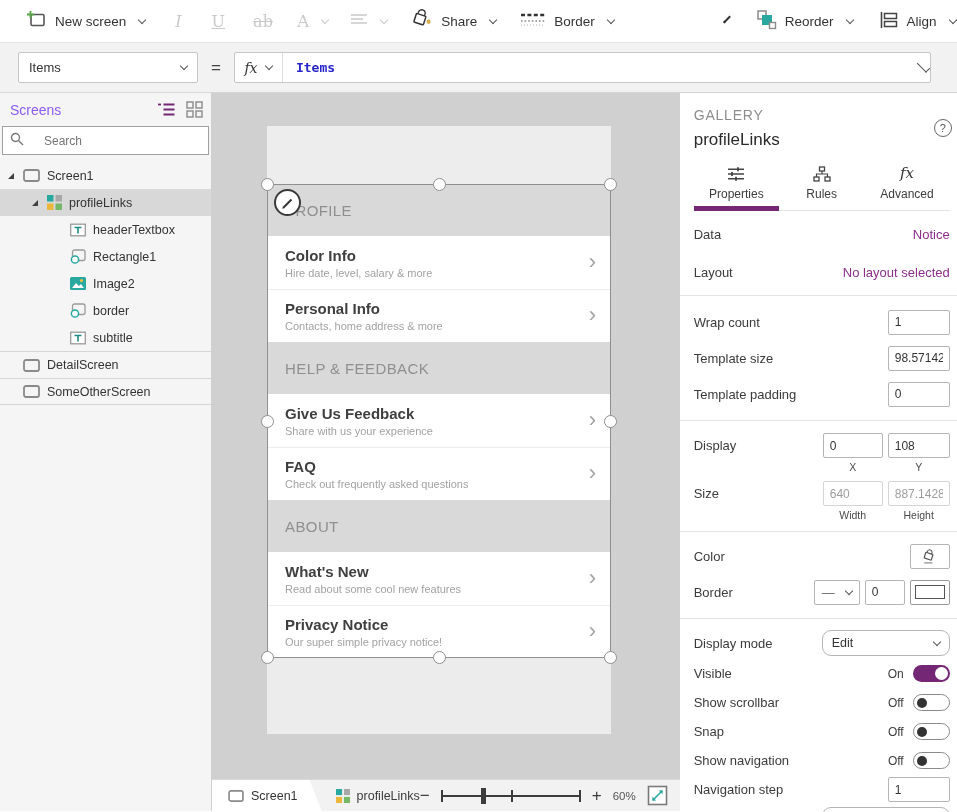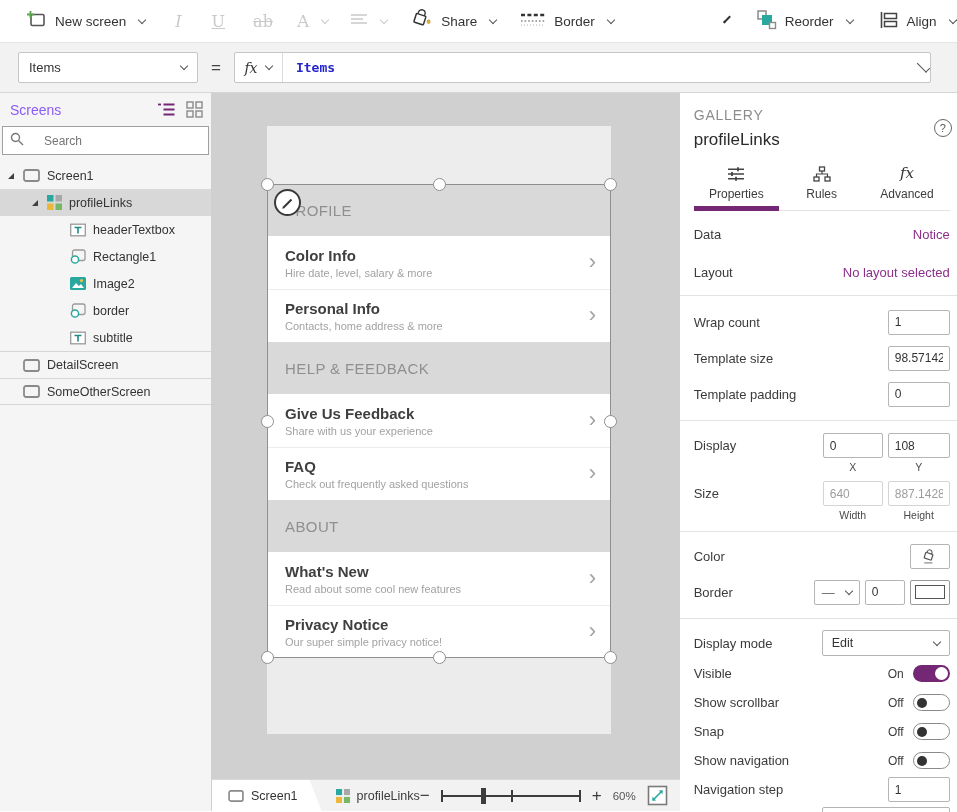--- a/index.html
+++ b/index.html
@@ -94,21 +94,21 @@
   .prow{display:flex;align-items:center;justify-content:space-between}
   .h38{height:38px}.h36{height:36px}.h29{height:29px}.h48{height:48px;align-items:flex-start;padding-top:4px}
   .plabel{font-size:13px;color:#3b3b3b}
   .plink{font-size:13px;color:#8b2f8b;cursor:pointer}
   .pinput{width:62px;height:25px;border:1px solid #b5b5b5;border-radius:2px;font-size:12px;padding:0 6px;
     color:#333;background:#fff;font-family:inherit;outline:none}
   .pinput.dis{border-color:#d4d4d4;color:#9d9d9d}
   .pairs{display:flex;gap:5px}
   .pos-col{display:flex;flex-direction:column;align-items:center;gap:3px}
   .sublab{font-size:10.5px;color:#4a4a4a}
-  .pselect{height:26px;width:128px;border:1px solid #b5b5b5;border-radius:2px;background:#fff;display:flex;
+  .pselect{height:26px;width:128px;border:1px solid #b5b5b5;border-radius:9px;background:#fff;display:flex;
     align-items:center;justify-content:space-between;padding:0 9px;font-size:12.5px;cursor:pointer}
   .lineselect{height:25px;width:46px;border:1px solid #b5b5b5;border-radius:2px;background:#fff;display:flex;
     align-items:center;justify-content:space-between;padding:0 7px;cursor:pointer}
   .tgl-wrap{display:flex;align-items:center;gap:9px}
   .tlabel{font-size:12px;color:#3c3c3c}
   .toggle{width:37px;height:17px;border-radius:9px;position:relative;cursor:pointer}
   .toggle.on{background:#742774}
   .toggle.on .knob{position:absolute;right:2px;top:2px;width:13px;height:13px;border-radius:50%;background:#fff}
   .toggle.off{background:#fff;border:1px solid #8a8a8a}
   .toggle.off .knob{position:absolute;left:3px;top:2.5px;width:10px;height:10px;border-radius:50%;background:#333}

